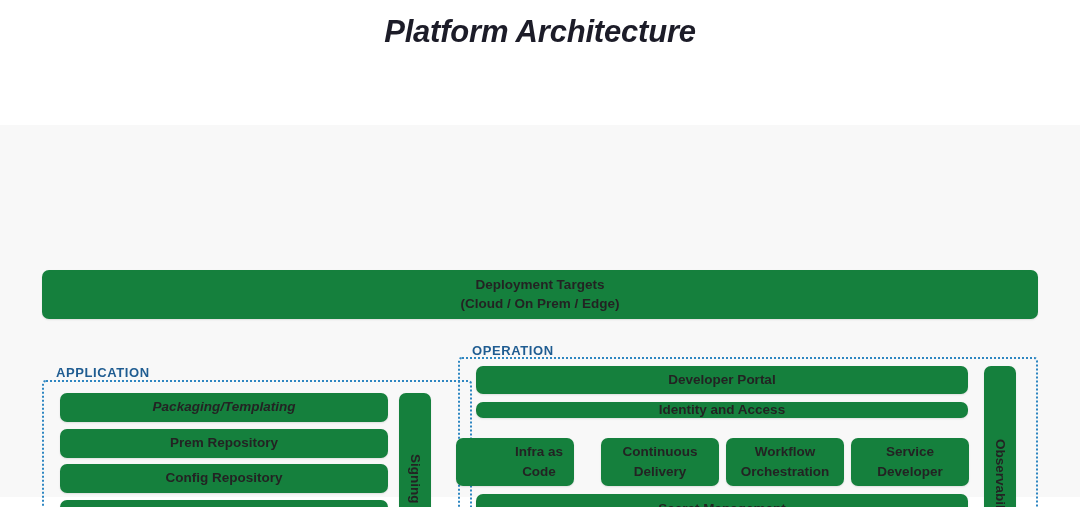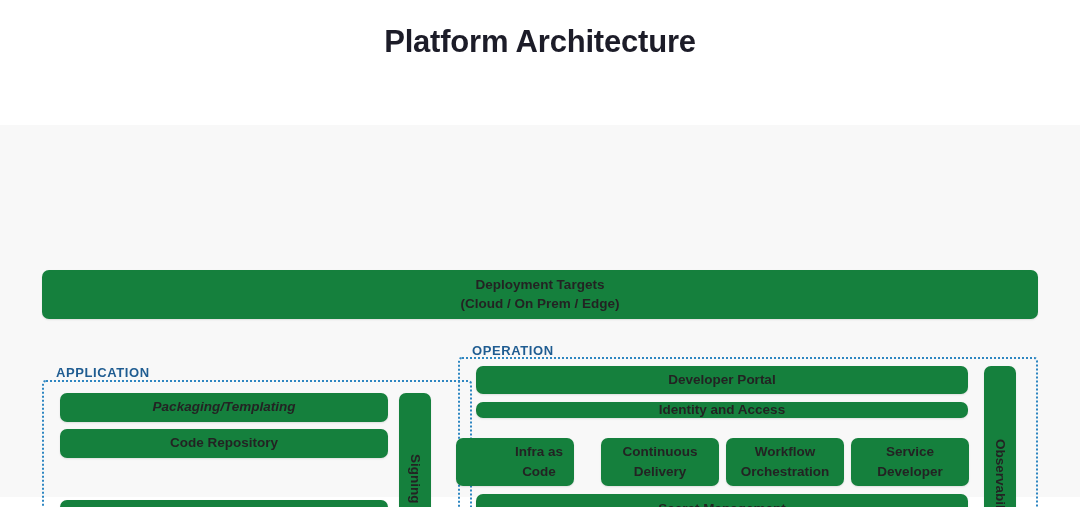--- a/index.html
+++ b/index.html
@@ -14,28 +14,29 @@
     overflow: hidden;
   }
   .page {
     position: relative;
     width: 1080px;
     height: 507px;
     background: #ffffff;
   }
   .title {
     position: absolute;
-    top: 24px;
+    top: 14px;
     left: 0;
     width: 1080px;
     text-align: center;
     font-size: 31px;
     font-weight: bold;
     color: #1c1c28;
     letter-spacing: -0.2px;
+    font-style: italic;
   }
   .canvas {
     position: absolute;
     left: 0;
     top: 125px;
     width: 1080px;
     height: 372px;
     background: #f8f8f8;
   }
   
@@ -155,21 +156,22 @@
 
     <div class="node" id="deployment-bar">
       <span class="l1">Deployment Targets</span>
       <span class="l2">(Cloud / On Prem / Edge)</span>
     </div>
 
     <div class="group-label" id="label-application">APPLICATION</div>
     <div class="group" id="group-application"></div>
 
     <div class="node app-node" id="app-0">Packaging/Templating</div>
-    <div class="node app-node" id="app-1">Code Repository</div>
+    <div class="node app-node" id="app-1">Prem Repository</div>
+    <div class="node app-node" id="app-2">Config Repository</div>
     <div class="node app-node" id="app-3">Artifact Registries</div>
 
     <div class="node vertical" id="signing-node">Signing</div>
 
     <div class="group-label" id="label-operation">OPERATION</div>
     <div class="group" id="group-operation"></div>
 
     <div class="node" id="op-developer-portal">Developer Portal</div>
     <div class="node" id="op-identity-access">Identity and Access</div>
 

